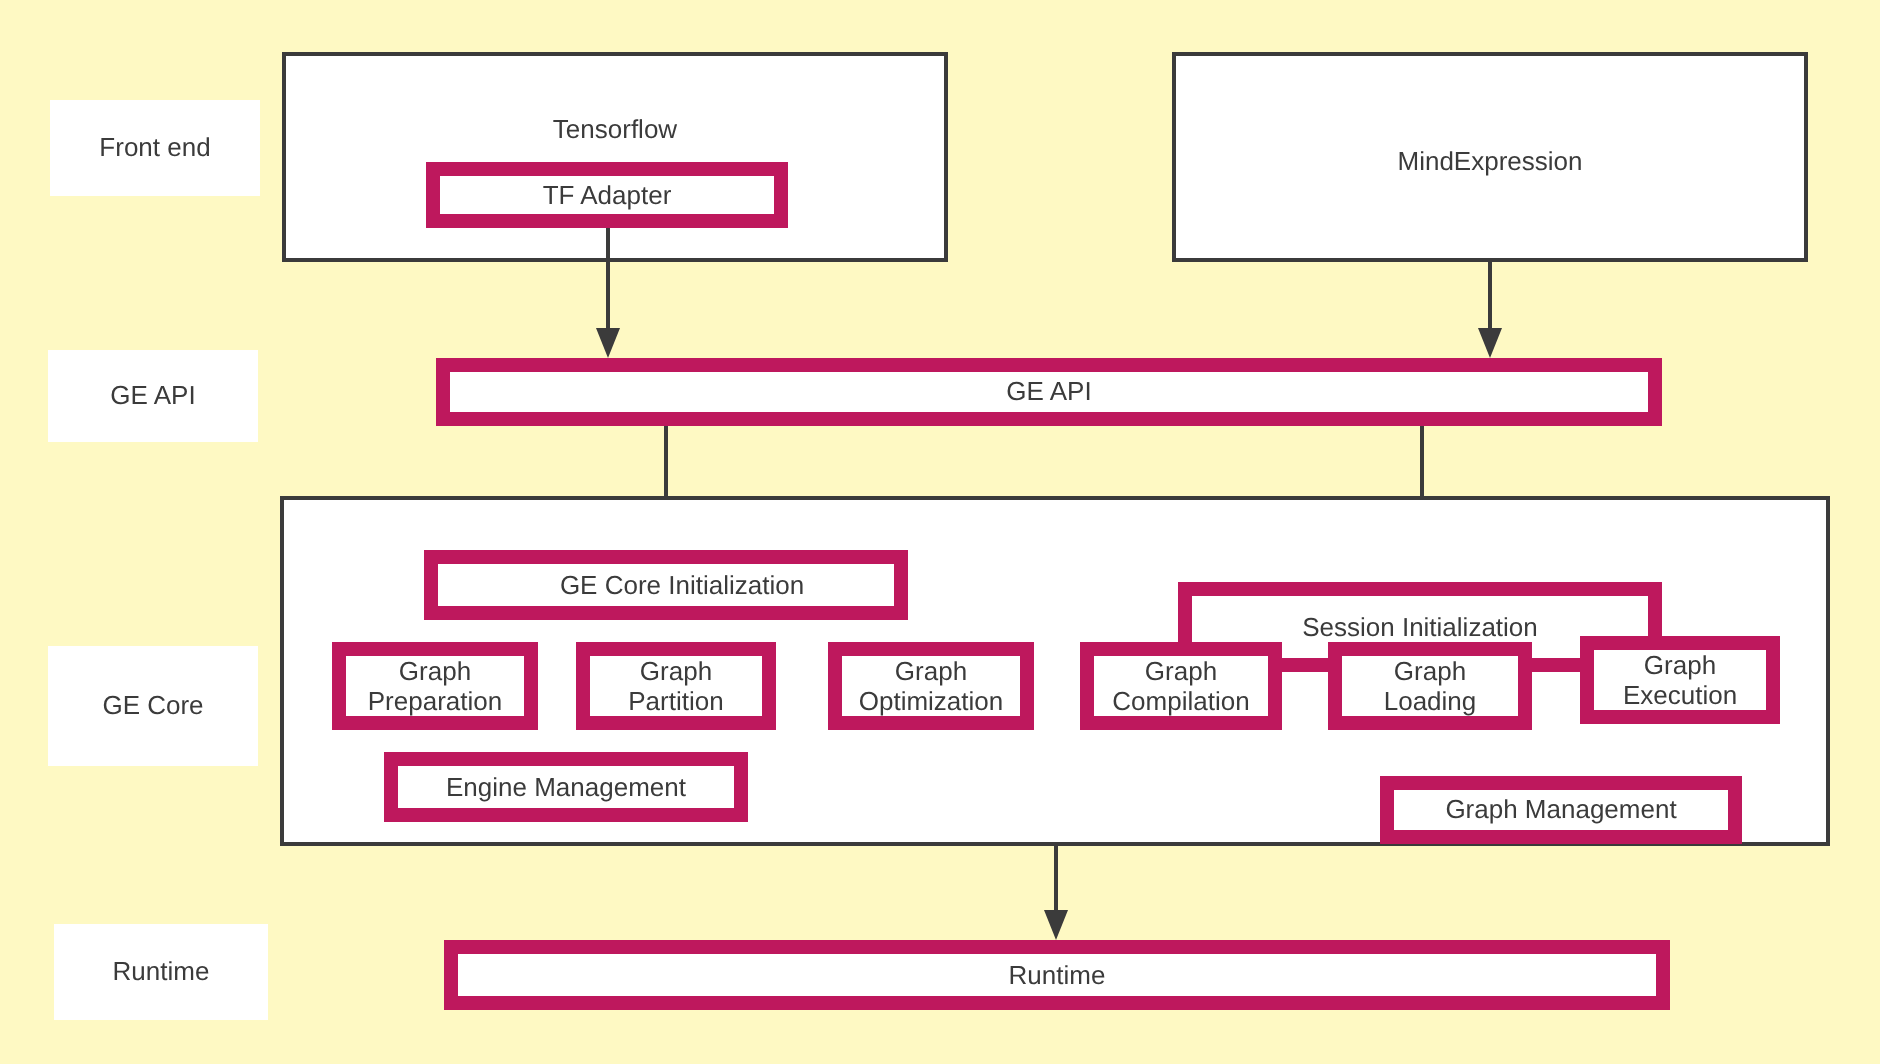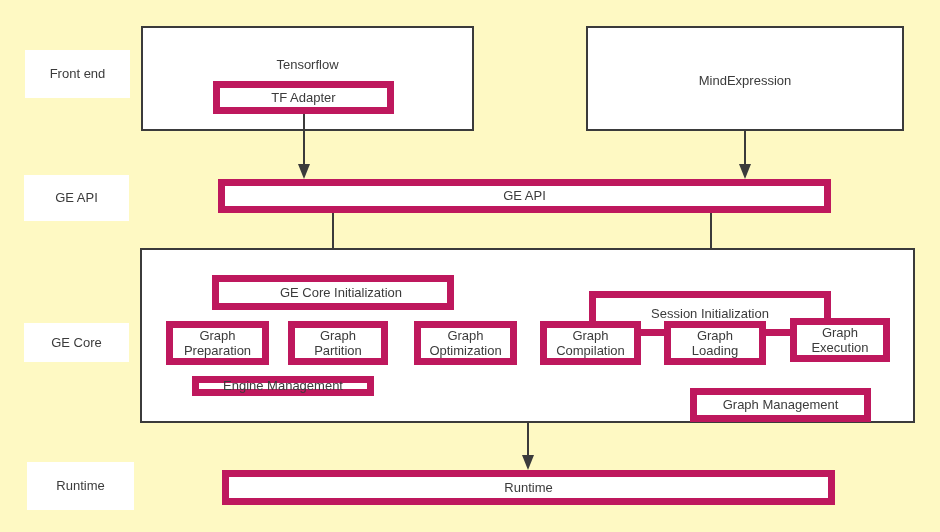--- a/index.html
+++ b/index.html
@@ -70,21 +70,21 @@
 <div id="canvas">
 
   <div class="box stage-label" style="left:25px; top:50px; width:105px; height:48px;">
     <span>Front end</span>
   </div>
 
   <div class="box stage-label" style="left:24px; top:175px; width:105px; height:46px;">
     <span>GE API</span>
   </div>
 
-  <div class="box stage-label" style="left:24px; top:323px; width:105px; height:39px;">
+  <div class="box stage-label" style="left:24px; top:323px; width:105px; height:60px;">
     <span>GE Core</span>
   </div>
 
   <div class="box stage-label" style="left:27px; top:462px; width:107px; height:48px;">
     <span>Runtime</span>
   </div>
 
   <div class="container-box" style="left:141px; top:26px; width:333px; height:105px;padding-left:11px;">
     <div class="container-title" style="top:29px;">Tensorflow</div>
   </div>
@@ -161,21 +161,21 @@
   <div class="box node" style="left:664px; top:321px; width:102px; height:44px;">
     <span>Graph
 Loading</span>
   </div>
 
   <div class="box node" style="left:790px; top:318px; width:100px; height:44px;">
     <span>Graph
 Execution</span>
   </div>
 
-  <div class="box node" style="left:192px; top:376px; width:182px; height:20px;">
+  <div class="box node" style="left:192px; top:376px; width:182px; height:35px;">
     <span>Engine Management</span>
   </div>
 
 
   <div class="box node" style="left:690px; top:376px; width:181px; height:34px;margin-top:12px;">
     <span>Graph Management</span>
   </div>
 
   <div class="arrow" style="left:520px; top:423px; width:16px; height:48px;">
     <svg width="16" height="48" viewBox="0 0 16 48">

